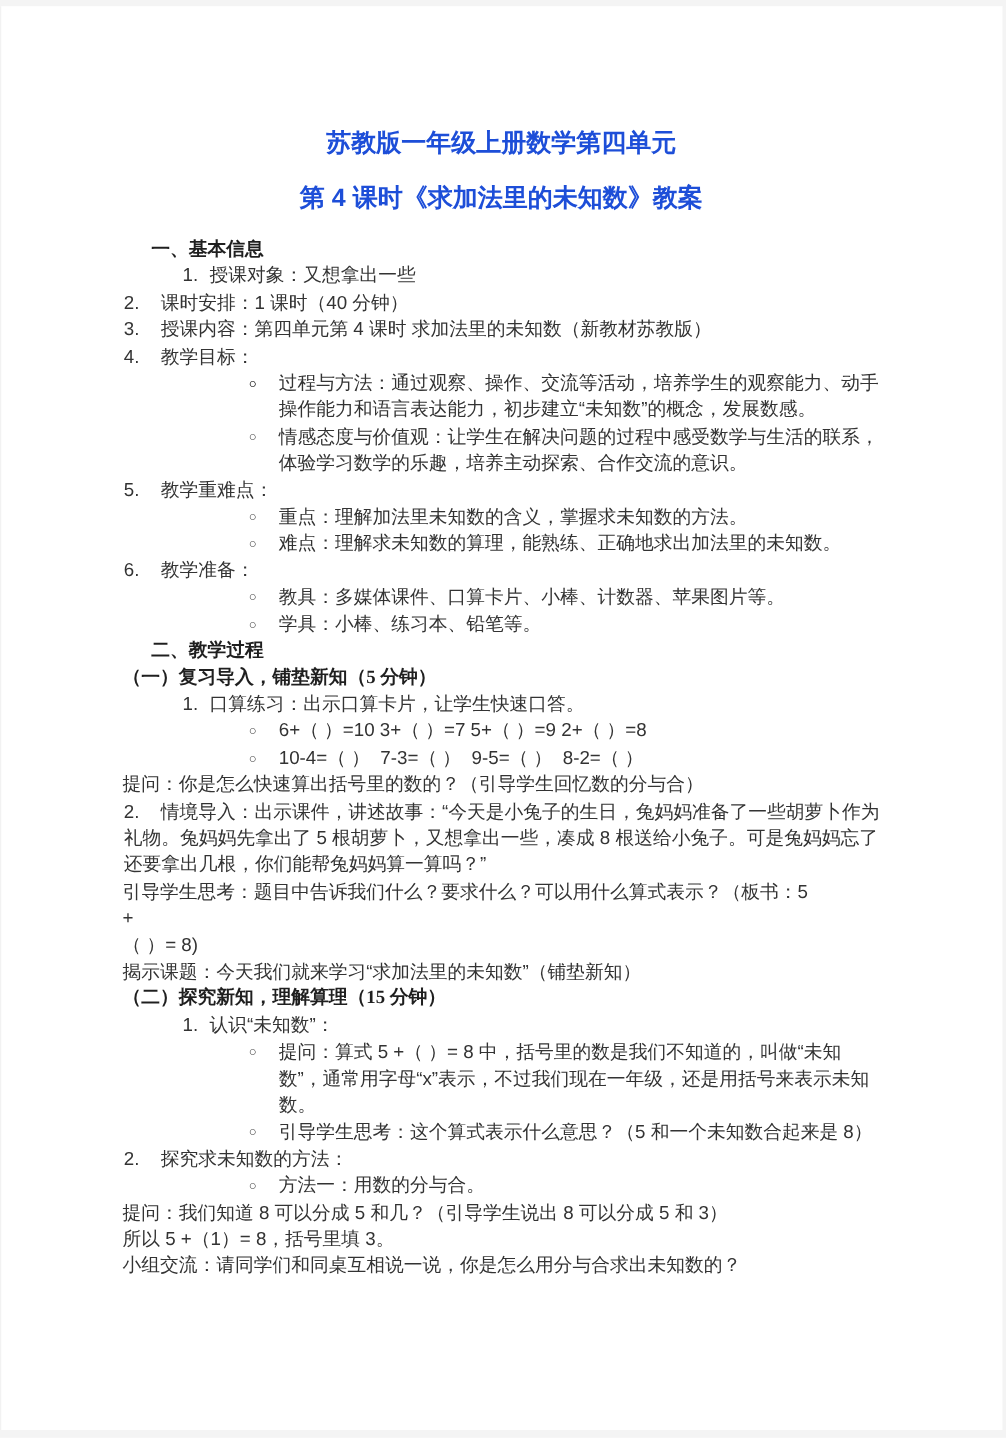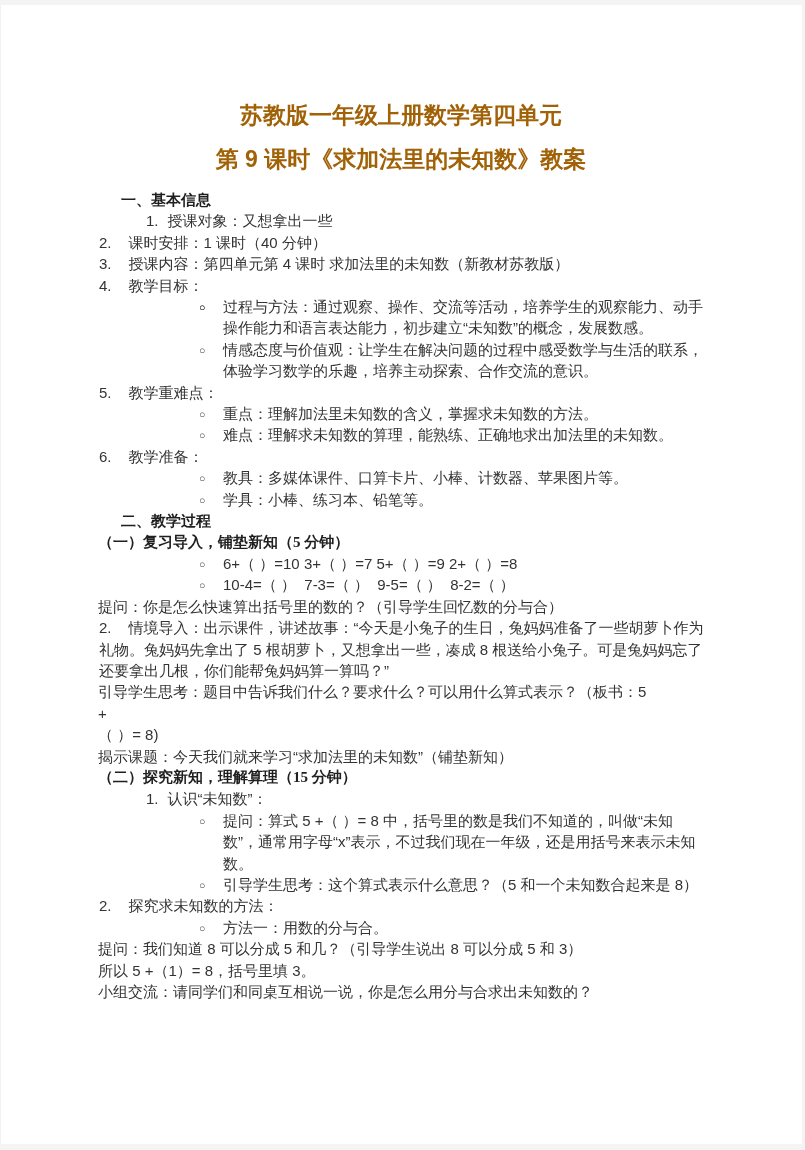--- a/index.html
+++ b/index.html
@@ -25,24 +25,24 @@
   .content {
     box-sizing: border-box;
     padding: 96px 100px 0 97px;
     width: 803px;
     color: #333333;
     font-size: 15px;
     line-height: 21.4px;
   }
   .doc-title {
     text-align: center;
-    font-size: 23px;
+    font-size: 20px;
     line-height: 28px;
     font-weight: bold;
-    color: #a16207;
+    color: #1d4ed8;
     margin: 0 0 16px 0;
     white-space: pre-wrap;
   }
   #doc-body p {
     margin: 0;
     white-space: pre-wrap;
   }
   .line .txt { white-space: pre-wrap; }
   .h1 {
     font-weight: bold;
@@ -70,38 +70,39 @@
     color: #444444;
   }
   .para { margin-left: 0 !important; }
 </style>
 </head>
 <body>
 
 <div class="page">
   <div class="content">
     <p class="doc-title">苏教版一年级上册数学第四单元</p>
-    <p class="doc-title">第 9 课时《求加法里的未知数》教案</p>
+    <p class="doc-title">第 4 课时《求加法里的未知数》教案</p>
     <div id="doc-body">
         <p class="line h1"><span class="txt">一、基本信息</span></p>
         <p class="line num-deep"><span class="marker">1.</span><span class="txt">授课对象：又想拿出一些</span></p>
         <p class="line num-shallow"><span class="marker">2.</span><span class="txt">课时安排：1 课时（40 分钟）</span></p>
         <p class="line num-shallow"><span class="marker">3.</span><span class="txt">授课内容：第四单元第 4 课时 求加法里的未知数（新教材苏教版）</span></p>
         <p class="line num-shallow"><span class="marker">4.</span><span class="txt">教学目标：</span></p>
         <p class="line bullet"><span class="marker">○</span></p>
         <p class="line bullet"><span class="marker">○</span><span class="txt">过程与方法：通过观察、操作、交流等活动，培养学生的观察能力、动手操作能力和语言表达能力，初步建立“未知数”的概念，发展数感。</span></p>
         <p class="line bullet"><span class="marker">○</span><span class="txt">情感态度与价值观：让学生在解决问题的过程中感受数学与生活的联系，体验学习数学的乐趣，培养主动探索、合作交流的意识。</span></p>
         <p class="line num-shallow"><span class="marker">5.</span><span class="txt">教学重难点：</span></p>
         <p class="line bullet"><span class="marker">○</span><span class="txt">重点：理解加法里未知数的含义，掌握求未知数的方法。</span></p>
         <p class="line bullet"><span class="marker">○</span><span class="txt">难点：理解求未知数的算理，能熟练、正确地求出加法里的未知数。</span></p>
         <p class="line num-shallow"><span class="marker">6.</span><span class="txt">教学准备：</span></p>
         <p class="line bullet"><span class="marker">○</span><span class="txt">教具：多媒体课件、口算卡片、小棒、计数器、苹果图片等。</span></p>
         <p class="line bullet"><span class="marker">○</span><span class="txt">学具：小棒、练习本、铅笔等。</span></p>
         <p class="line h1"><span class="txt">二、教学过程</span></p>
         <p class="line h2"><span class="txt">（一）复习导入，铺垫新知（5 分钟）</span></p>
+        <p class="line num-deep"><span class="marker">1.</span><span class="txt">口算练习：出示口算卡片，让学生快速口答。</span></p>
         <p class="line bullet"><span class="marker">○</span><span class="txt">6+（ ）=10 3+（ ）=7 5+（ ）=9 2+（ ）=8</span></p>
         <p class="line bullet"><span class="marker">○</span><span class="txt">10-4=（ ）  7-3=（ ）  9-5=（ ）  8-2=（ ）</span></p>
         <p class="line para"><span class="txt">提问：你是怎么快速算出括号里的数的？（引导学生回忆数的分与合）</span></p>
         <p class="line num-shallow"><span class="marker">2.</span><span class="txt">情境导入：出示课件，讲述故事：“今天是小兔子的生日，兔妈妈准备了一些胡萝卜作为礼物。兔妈妈先拿出了 5 根胡萝卜，又想拿出一些，凑成 8 根送给小兔子。可是兔妈妈忘了还要拿出几根，你们能帮兔妈妈算一算吗？”</span></p>
         <p class="line para"><span class="txt">引导学生思考：题目中告诉我们什么？要求什么？可以用什么算式表示？（板书：5            +</span></p>
         <p class="line para"><span class="txt">（ ）= 8)</span></p>
         <p class="line para"><span class="txt">揭示课题：今天我们就来学习“求加法里的未知数”（铺垫新知）</span></p>
         <p class="line h2"><span class="txt">（二）探究新知，理解算理（15 分钟）</span></p>
         <p class="line num-deep"><span class="marker">1.</span><span class="txt">认识“未知数”：</span></p>
         <p class="line bullet"><span class="marker">○</span><span class="txt">提问：算式 5 +（ ）= 8 中，括号里的数是我们不知道的，叫做“未知数”，通常用字母“x”表示，不过我们现在一年级，还是用括号来表示未知数。</span></p>

